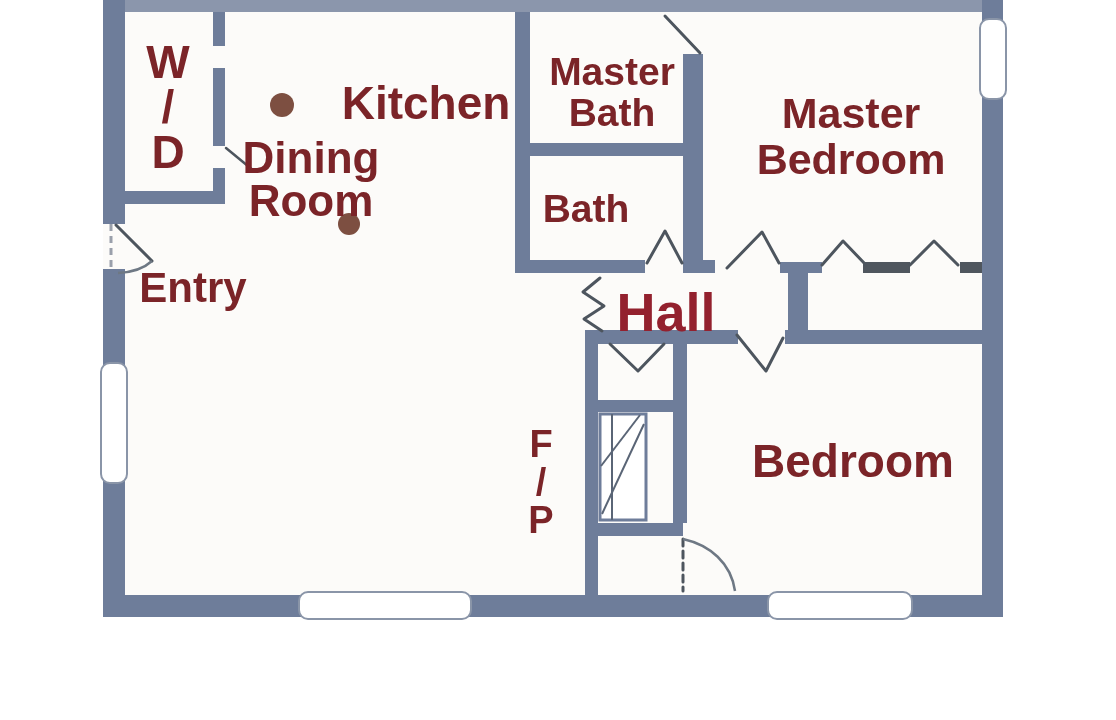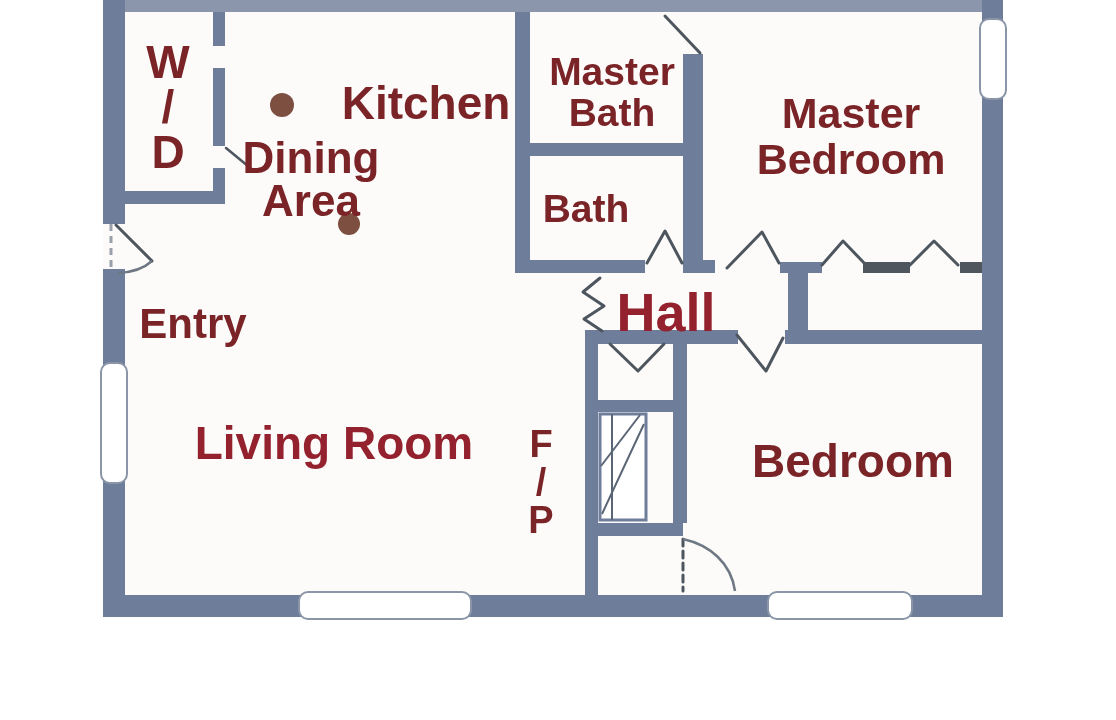--- a/index.html
+++ b/index.html
@@ -25,21 +25,21 @@
     white-space:pre-line;text-align:center;transform:translateX(-50%);
     line-height:1.0;letter-spacing:0px;
   }
   .label.accent{color:var(--label-accent,#93212e);}
   #label-wd{left:168px;top:40px;font-size:46px;line-height:45px;}
   #label-kitchen{left:426px;top:80px;font-size:46px;}
   #label-dining{left:311px;top:136px;font-size:44px;line-height:43px;}
   #label-master-bath{left:612px;top:51px;font-size:39px;line-height:41px;}
   #label-bath{left:586px;top:189px;font-size:39px;}
   #label-master-bedroom{left:851px;top:90px;font-size:43px;line-height:46px;}
-  #label-entry{left:193px;top:267px;font-size:42px;margin-top:36px;}
+  #label-entry{left:193px;top:267px;font-size:42px;}
   #label-hall{left:666px;top:285px;font-size:54px;}
   #label-living-room{left:334px;top:420px;font-size:46px;}
   #label-fp{left:541px;top:425px;font-size:38px;line-height:38px;}
   #label-bedroom{left:853px;top:438px;font-size:46px;}
   svg#overlay{position:absolute;left:0;top:0;}
   svg .door{stroke:var(--door-line,#4d555e);stroke-width:3;fill:none;stroke-linecap:round;stroke-linejoin:round;}
   svg .thin{stroke-width:2.5;}
   svg .arc{stroke:var(--arc-line,#6e7884);stroke-width:2.5;fill:none;}
   svg .dash{stroke-dasharray:7 5;}
   svg .openingdash{stroke:#9aa0ab;stroke-width:3;stroke-dasharray:7 5;}
@@ -109,27 +109,26 @@
       <line class="fp" x1="602" y1="514" x2="644" y2="424"></line>
       <line class="fp" x1="601" y1="466" x2="640" y2="415"></line>
     </g>
   </svg>
 
   <div class="label" id="label-wd">W
 /
 D</div>
   <div class="label" id="label-kitchen">Kitchen</div>
   <div class="label" id="label-dining">Dining
-Area</div>
+Room</div>
   <div class="label" id="label-master-bath">Master
 Bath</div>
   <div class="label" id="label-bath">Bath</div>
   <div class="label" id="label-master-bedroom">Master
 Bedroom</div>
   <div class="label" id="label-entry">Entry</div>
   <div class="label accent" id="label-hall">Hall</div>
-  <div class="label accent" id="label-living-room">Living Room</div>
   <div class="label" id="label-fp">F
 /
 P</div>
   <div class="label" id="label-bedroom">Bedroom</div>
 
 </div>
 
 </body></html>

